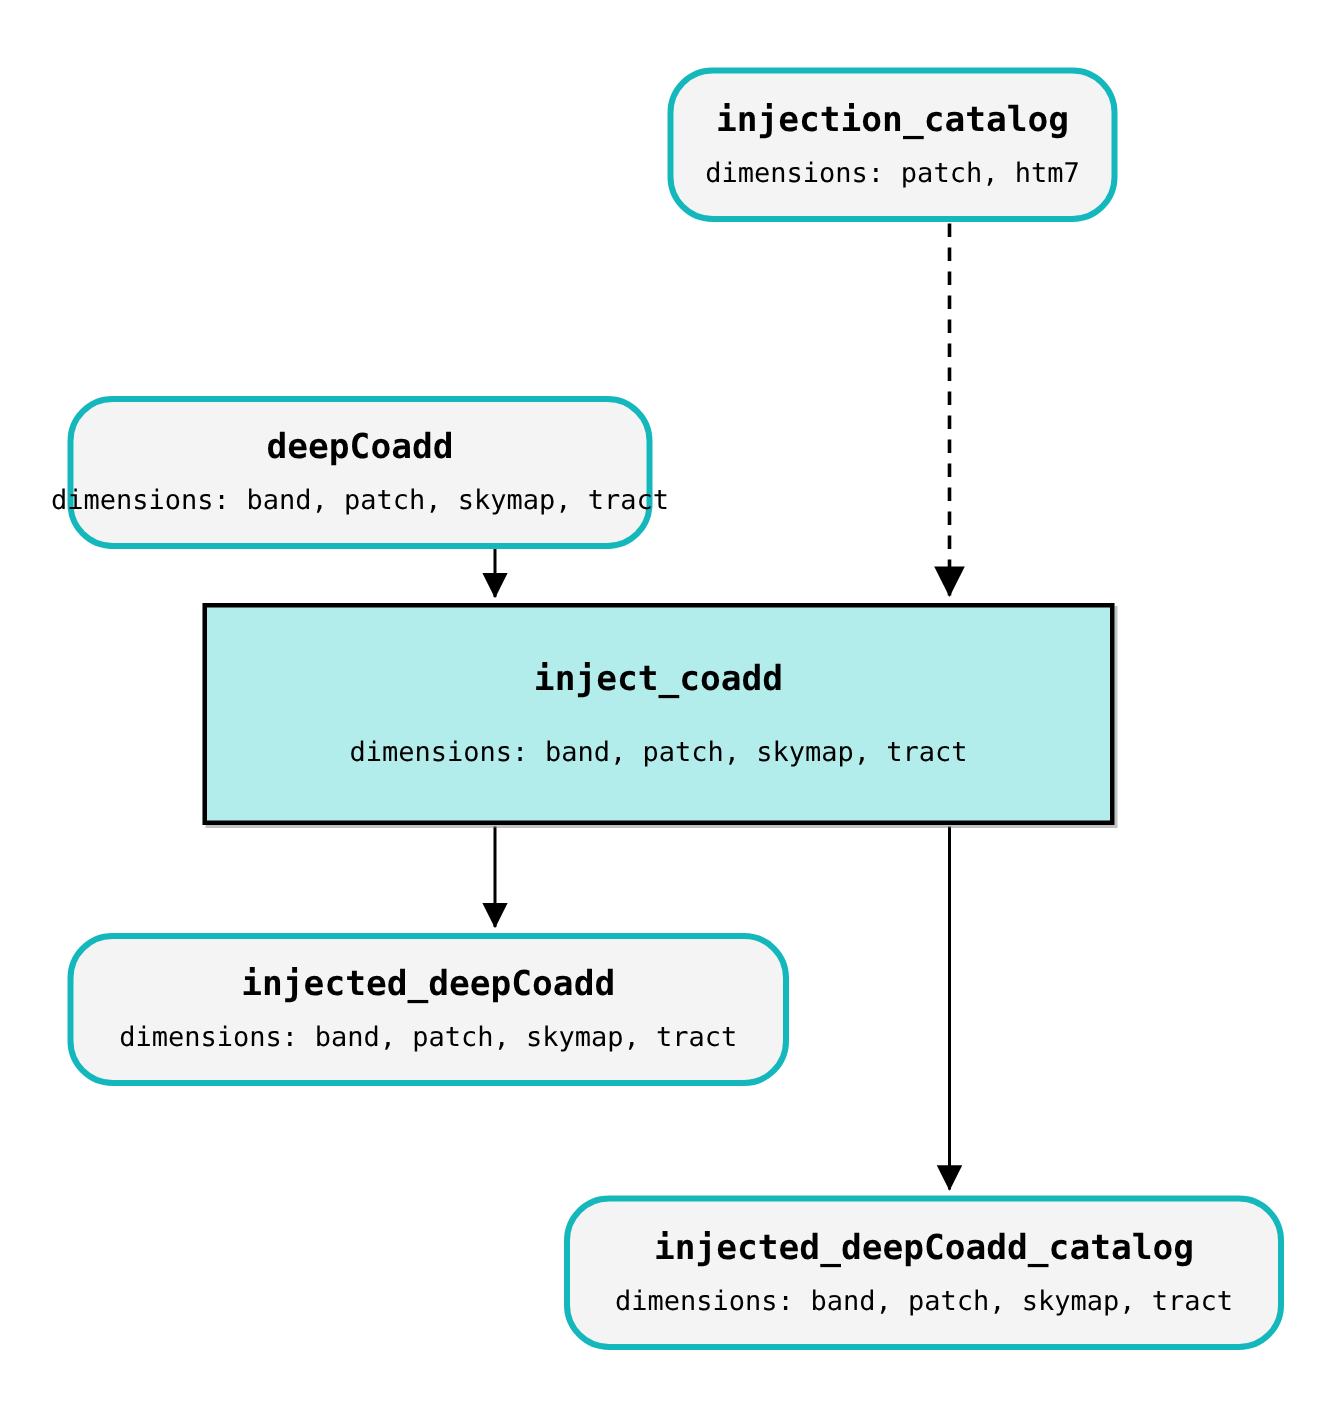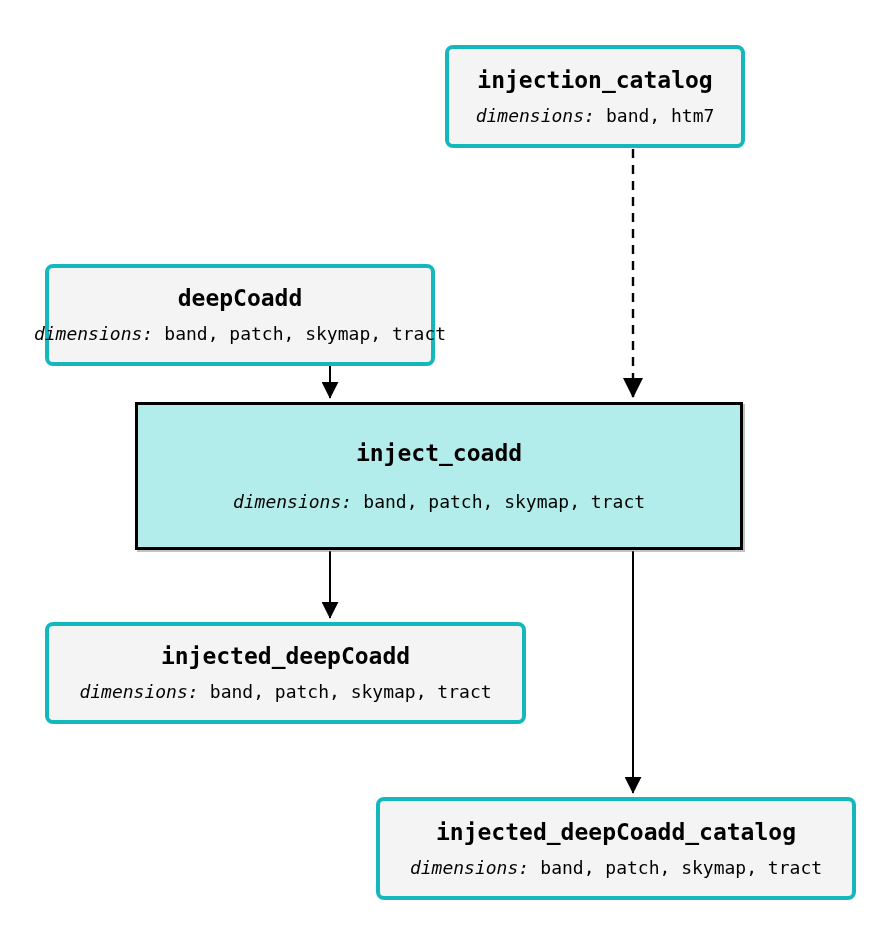--- a/index.html
+++ b/index.html
@@ -27,21 +27,21 @@
     display: flex;
     flex-direction: column;
     align-items: center;
     justify-content: center;
     text-align: center;
     gap: 15px;
   }
   .node.dataset {
     background: var(--dataset-fill, #f4f4f4);
     border: 4px solid var(--dataset-border, #14b8bc);
-    border-radius: 8px;
+    border-radius: 30px;
   }
   .node.task {
     background: var(--task-fill, #b3edeb);
     border: 3.5px solid var(--task-border, #000);
     border-radius: 0;
     gap: 28px;
     box-shadow: 2px 2px 0 rgba(120,120,120,0.45);
     align-items: center;
   }
   .node-title {
@@ -54,21 +54,20 @@
     font-size: 18px;
     line-height: 1;
     white-space: nowrap;
   }
   .dims {
     font-size: 18px;
     line-height: 1;
     white-space: nowrap;
   }
   .dim-label {
-    font-style: italic;
     margin-right: 0.62em;
   }
 </style>
 </head>
 <body>
 
 <div class="canvas">
 
   <svg class="edges-layer" width="882" height="952" viewBox="0 0 882 952">
     <defs>
@@ -78,21 +77,21 @@
     </defs>
     <line class="edge solid" x1="330" y1="331" x2="330" y2="398" marker-end="url(#arrowhead)"></line>
     <line class="edge dashed" x1="633" y1="149" x2="633" y2="397" marker-end="url(#arrowhead)"></line>
     <line class="edge solid" x1="330" y1="551" x2="330" y2="618" marker-end="url(#arrowhead)"></line>
     <line class="edge solid" x1="633" y1="551" x2="633" y2="793" marker-end="url(#arrowhead)"></line>
   </svg>
 
   <div class="node dataset" style="left:445px; top:45px; width:300px; height:103px;">
     <div class="node-title">injection_catalog</div>
     <div class="dims">
-      <span class="dim-label">dimensions:</span><span class="dim-values">band, htm7</span>
+      <span class="dim-label">dimensions:</span><span class="dim-values">patch, htm7</span>
     </div>
   </div>
 
   <div class="node dataset" style="left:45px; top:228px; width:390px; height:102px;margin-top:36px;">
     <div class="node-title">deepCoadd</div>
     <div class="dims">
       <span class="dim-label">dimensions:</span><span class="dim-values">band, patch, skymap, tract</span>
     </div>
   </div>
 

